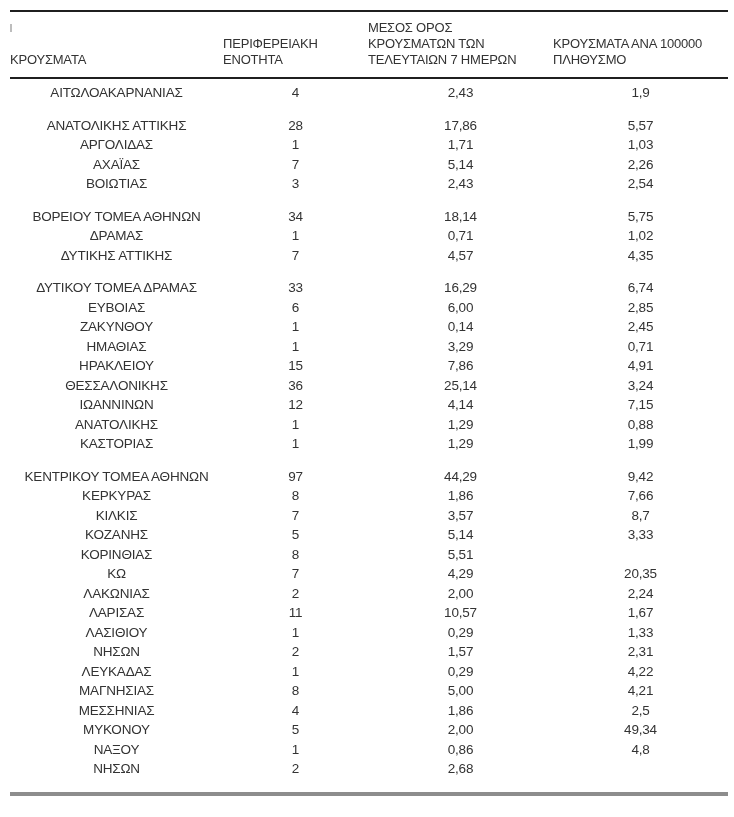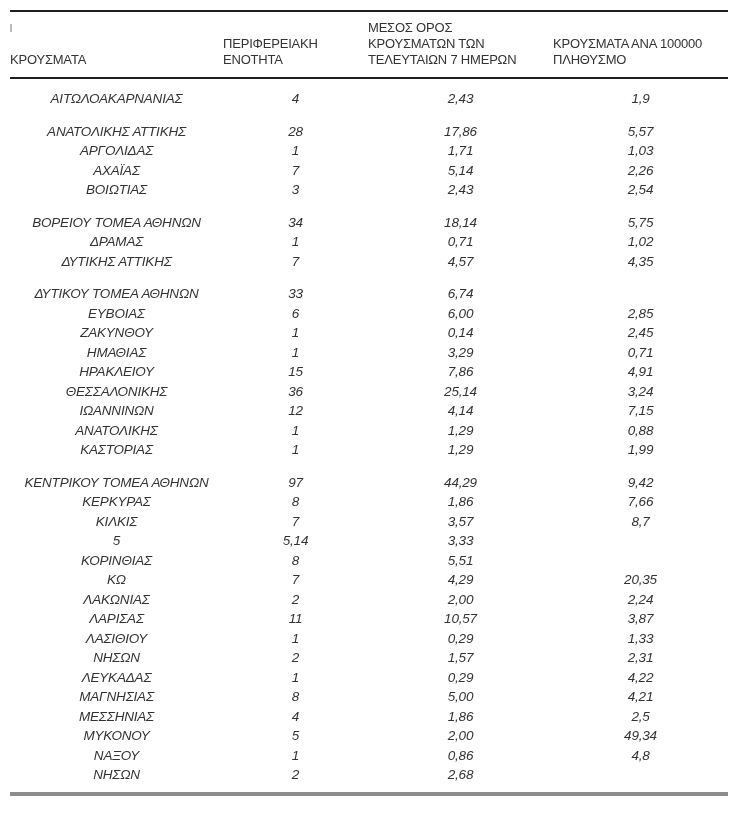--- a/index.html
+++ b/index.html
@@ -27,22 +27,21 @@
     font-size:13px;line-height:16px;letter-spacing:-0.2px;
     color:#333333;
     padding-bottom:5px;
   }
   .header-cell .inner{display:inline-block;}
   .hc3 .inner{max-width:168px;}
   .hc4 .inner{max-width:168px;margin-top:11px;}
 
   .body{
     position:absolute;top:79px;left:10px;width:718px;
-    padding-top:10px;
-    font-style:italic;
+    padding-top:4px;
   }
   .row{
     display:grid;grid-template-columns:213px 145px 185px 175px;
     height:19.5px;align-items:center;
   }
   .cell{
     text-align:center;
     font-size:13.5px;letter-spacing:-0.2px;
     white-space:nowrap;
     color:#333333;
@@ -120,22 +119,23 @@
         <div class="cell c3">1,02</div>
       </div>
       <div class="row">
         <div class="cell c0">ΔΥΤΙΚΗΣ ΑΤΤΙΚΗΣ</div>
         <div class="cell c1">7</div>
         <div class="cell c2">4,57</div>
         <div class="cell c3">4,35</div>
       </div>
       <div class="spacer"></div>
       <div class="row">
-        <div class="cell c0">ΔΥΤΙΚΟΥ ΤΟΜΕΑ ΑΘΗΝΩΝ</div>
+        <div class="cell c0">ΔΥΤΙΚΟΥ ΤΟΜΕΑ ΔΡΑΜΑΣ</div>
         <div class="cell c1">33</div>
+        <div class="cell c2">16,29</div>
         <div class="cell c3">6,74</div>
       </div>
       <div class="row">
         <div class="cell c0">ΕΥΒΟΙΑΣ</div>
         <div class="cell c1">6</div>
         <div class="cell c2">6,00</div>
         <div class="cell c3">2,85</div>
       </div>
       <div class="row">
         <div class="cell c0">ΖΑΚΥΝΘΟΥ</div>
@@ -192,20 +192,21 @@
         <div class="cell c2">1,86</div>
         <div class="cell c3">7,66</div>
       </div>
       <div class="row">
         <div class="cell c0">ΚΙΛΚΙΣ</div>
         <div class="cell c1">7</div>
         <div class="cell c2">3,57</div>
         <div class="cell c3">8,7</div>
       </div>
       <div class="row">
+        <div class="cell c0">ΚΟΖΑΝΗΣ</div>
         <div class="cell c1">5</div>
         <div class="cell c2">5,14</div>
         <div class="cell c3">3,33</div>
       </div>
       <div class="row">
         <div class="cell c0">ΚΟΡΙΝΘΙΑΣ</div>
         <div class="cell c1">8</div>
         <div class="cell c3">5,51</div>
       </div>
       <div class="row">
@@ -217,21 +218,21 @@
       <div class="row">
         <div class="cell c0">ΛΑΚΩΝΙΑΣ</div>
         <div class="cell c1">2</div>
         <div class="cell c2">2,00</div>
         <div class="cell c3">2,24</div>
       </div>
       <div class="row">
         <div class="cell c0">ΛΑΡΙΣΑΣ</div>
         <div class="cell c1">11</div>
         <div class="cell c2">10,57</div>
-        <div class="cell c3">3,87</div>
+        <div class="cell c3">1,67</div>
       </div>
       <div class="row">
         <div class="cell c0">ΛΑΣΙΘΙΟΥ</div>
         <div class="cell c1">1</div>
         <div class="cell c2">0,29</div>
         <div class="cell c3">1,33</div>
       </div>
       <div class="row">
         <div class="cell c0">ΝΗΣΩΝ</div>
         <div class="cell c1">2</div>

